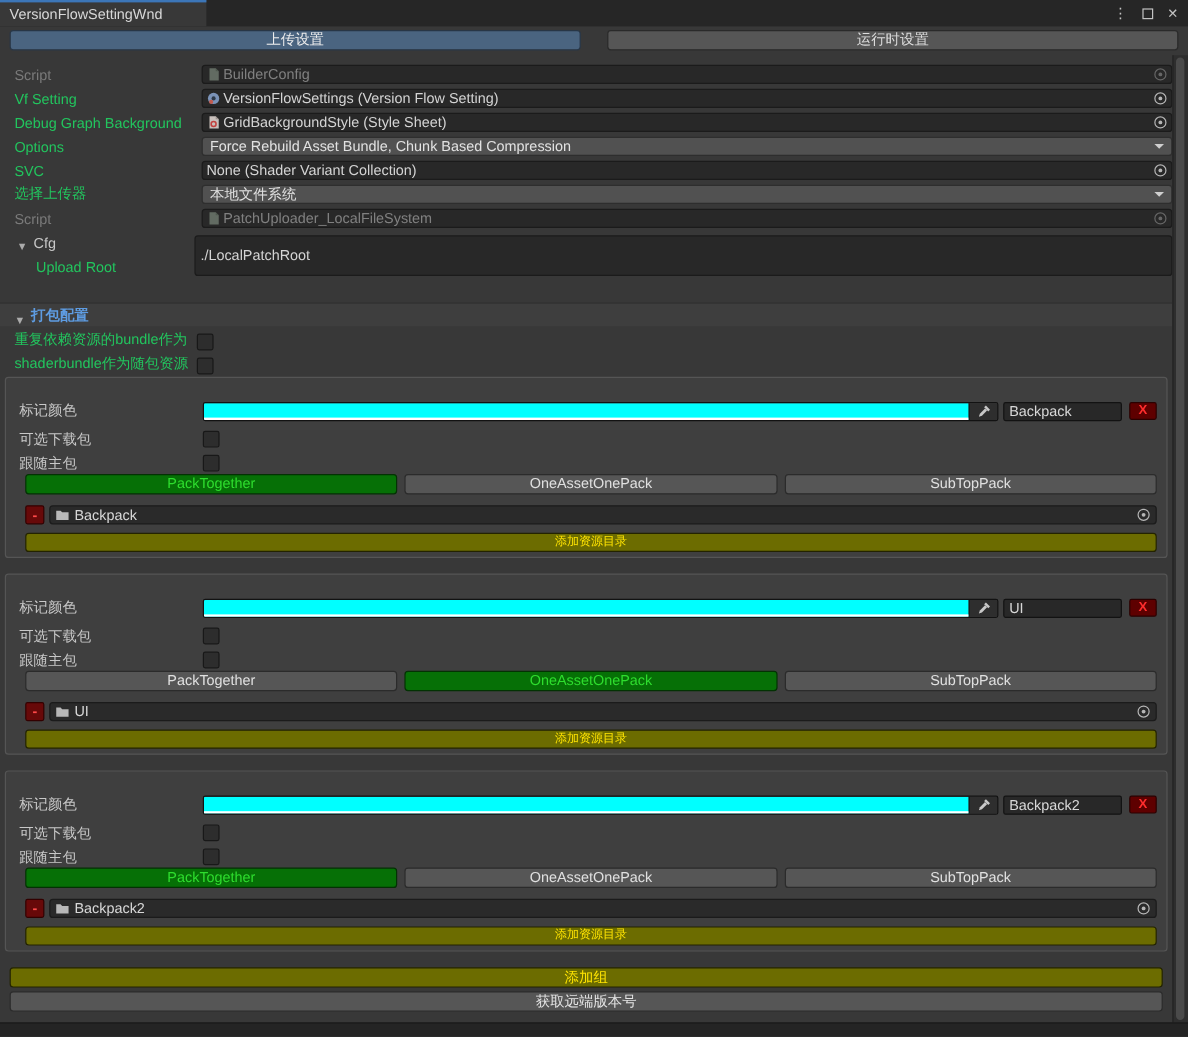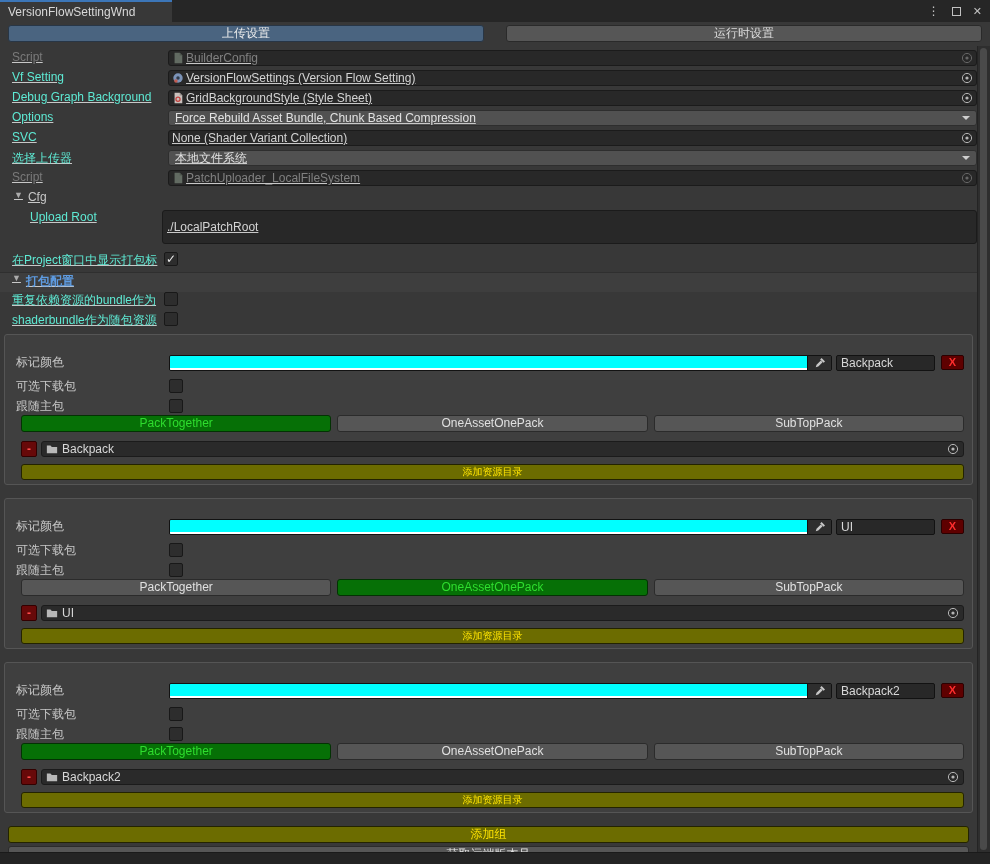--- a/index.html
+++ b/index.html
@@ -15,22 +15,22 @@
   .closex { font-size:11px; }
 
   
   .tabrow { display:flex; gap:22px; padding:3px 8px 4px 8px; }
   .tabbtn { flex:1; height:17px; border-radius:3px; background:#565656; border:1px solid #2A2A2A; color:#DCDCDC; font-size:12px; font-family:inherit; text-align:center; line-height:15px; }
   .tabbtn.selected { background:#4A6480; border-color:#283646; color:#ECECEC; }
 
   
   .content { width:977px; }
   .sp4 { height:4px; } .sp22 { height:22px; } .sp2 { height:2px; }
-  .row { display:flex; align-items:flex-start; height:20px; padding-left:12px;text-decoration:underline; }
-  .row .lbl { width:156px; flex:none; white-space:nowrap; overflow:hidden; color:#5eead4; }
+  .row { display:flex; align-items:flex-end; height:20px; padding-left:12px; }
+  .row .lbl { width:156px; flex:none; white-space:nowrap; overflow:hidden; color:#22c55e; }
   .row.disabled .lbl { color:#7A7A7A; }
   .row.disabled .objfield { color:#808080; }
   .row.disabled .icon, .row.disabled .picker { opacity:.55; }
 
   .objfield { flex:1; height:16px; display:flex; align-items:center; gap:2px; background:#282828; border:1px solid #1B1B1B; border-radius:3px; padding:4px 3px; color:#D4D4D4; overflow:hidden; white-space:nowrap; }
   .picker { margin-left:auto; display:flex; align-items:center; padding-left:2px; }
   .popup { flex:1; height:16px; display:flex; align-items:center; background:#515151; border:1px solid #2E2E2E; border-radius:3px; padding:0 6px; color:#E2E2E2; white-space:nowrap; overflow:hidden; }
   .popup .arrow { margin-left:auto; width:0; height:0; border-top:4px solid #CFCFCF; border-left:4px solid transparent; border-right:4px solid transparent; }
   .tfield { flex:1; height:16px; background:#282828; border:1px solid #1B1B1B; border-radius:3px; color:#D4D4D4; padding:16px 4px; font:12px "Liberation Sans","DejaVu Sans",sans-serif; outline:none; }
 
@@ -214,24 +214,20 @@
       <span>Cfg</span>
     </div>
 
     <div class="row uproot-row">
       <span class="lbl">Upload Root</span>
       <input class="tfield" value="./LocalPatchRoot" style="">
     </div>
 
     <div class="sp22"></div>
 
-    <div class="row cb-row">
-      <span class="lbl">在Project窗口中显示打包标</span>
-      <span class="checkbox checked"></span>
-    </div>
 
     <div class="row sect-row">
       <span class="fold-tri">▼</span>
       <span class="sect-title">打包配置</span>
     </div>
 
     <div class="row cb-row">
       <span class="lbl">重复依赖资源的bundle作为</span>
       <span class="checkbox"></span>
     </div>

